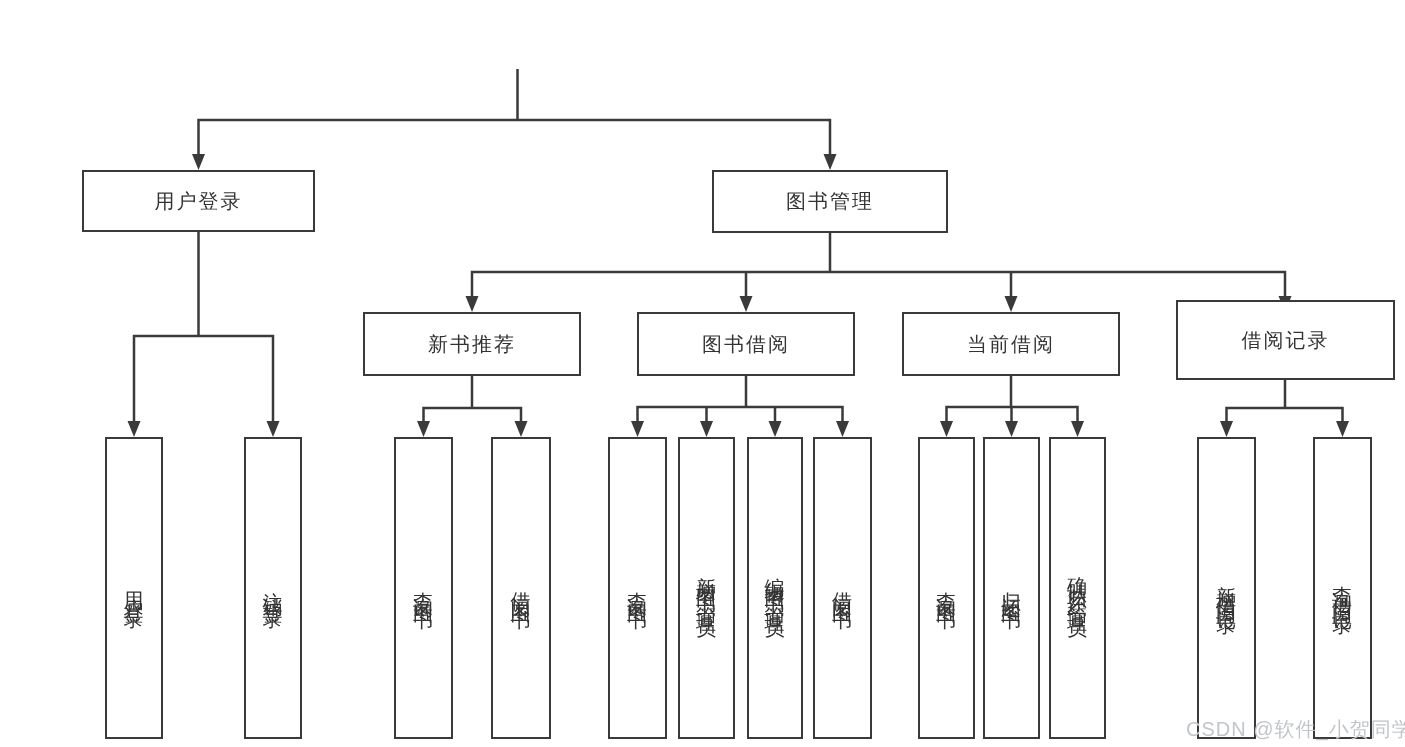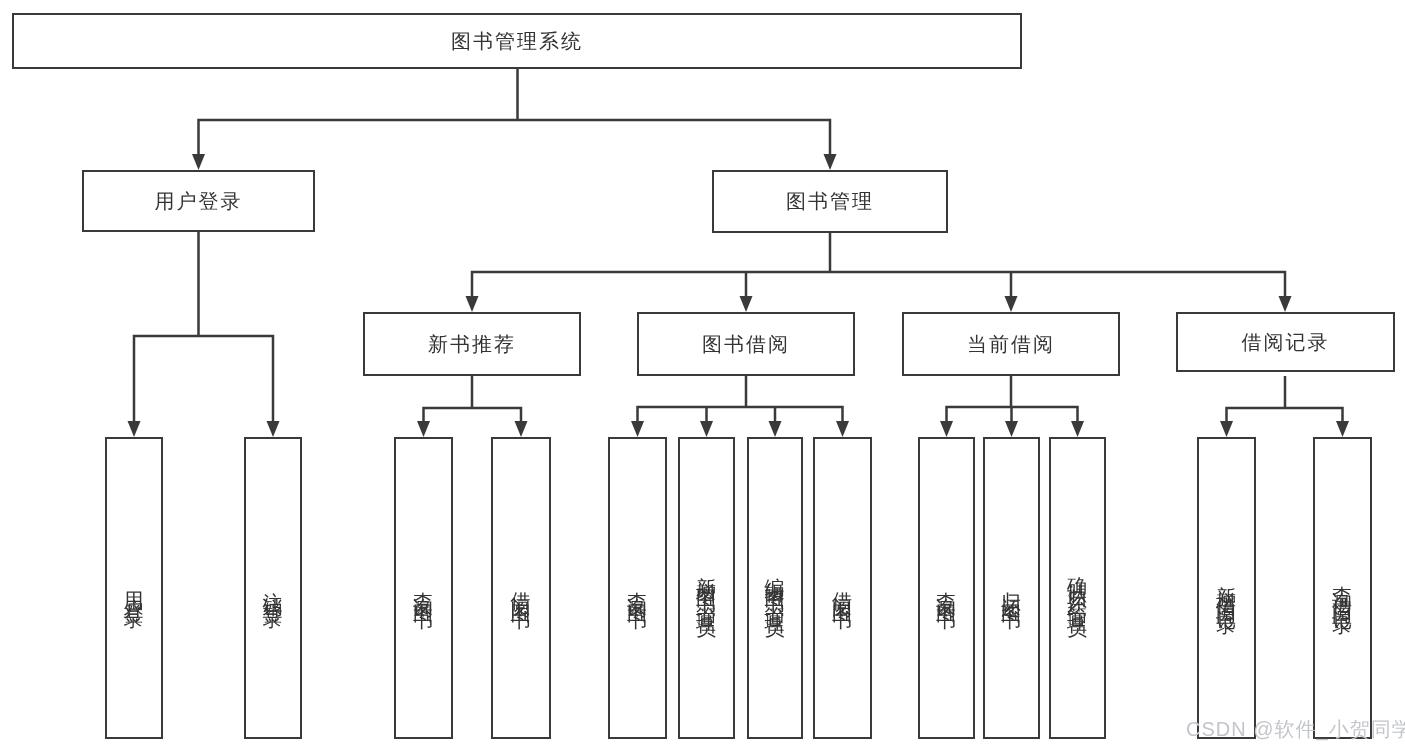--- a/index.html
+++ b/index.html
@@ -88,41 +88,38 @@
     <polygon points="700,421 713,421 706.5,437"></polygon>
     <polygon points="768.5,421 781.5,421 775,437"></polygon>
     <polygon points="836,421 849,421 842.5,437"></polygon>
     <polygon points="940,421 953,421 946.5,437"></polygon>
     <polygon points="1005,421 1018,421 1011.5,437"></polygon>
     <polygon points="1071,421 1084,421 1077.5,437"></polygon>
     <polygon points="1220,421 1233,421 1226.5,437"></polygon>
     <polygon points="1336,421 1349,421 1342.5,437"></polygon>
   </svg>
 
-  <div class="node hbox" style="left:12px;top:13px;width:1010px;height:56px">
-    <span class="hlabel">图书管理系统</span>
-  </div>
 
   <div class="node hbox" style="left:82px;top:170px;width:233px;height:62px">
     <span class="hlabel">用户登录</span>
   </div>
   <div class="node hbox" style="left:363px;top:312px;width:218px;height:64px">
     <span class="hlabel">新书推荐</span>
   </div>
 
   <div class="node hbox" style="left:712px;top:170px;width:236px;height:63px">
     <span class="hlabel">图书管理</span>
   </div>
   <div class="node hbox" style="left:902px;top:312px;width:218px;height:64px">
     <span class="hlabel">当前借阅</span>
   </div>
   <div class="node hbox" style="left:637px;top:312px;width:218px;height:64px">
     <span class="hlabel">图书借阅</span>
   </div>
-  <div class="node hbox" style="left:1176px;top:312px;width:219px;height:60px">
+  <div class="node hbox" style="left:1176px;top:300px;width:219px;height:80px">
     <span class="hlabel">借阅记录</span>
   </div>
 
   <div class="node vbox" style="left:105px;width:58px">
     <span class="vlabel">用户登录</span>
   </div>
   <div class="node vbox" style="left:244px;width:58px">
     <span class="vlabel">注销登录</span>
   </div>
 

